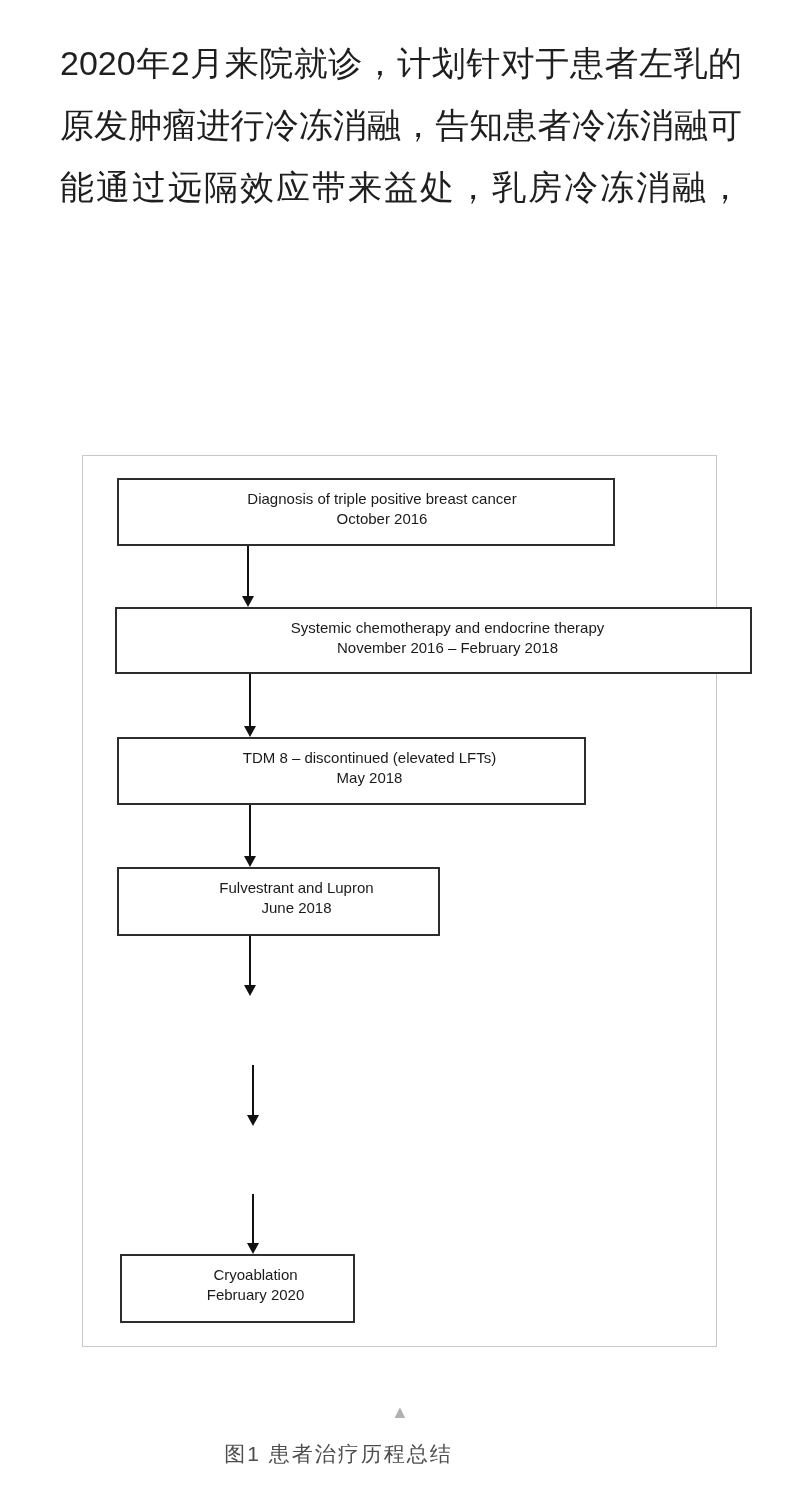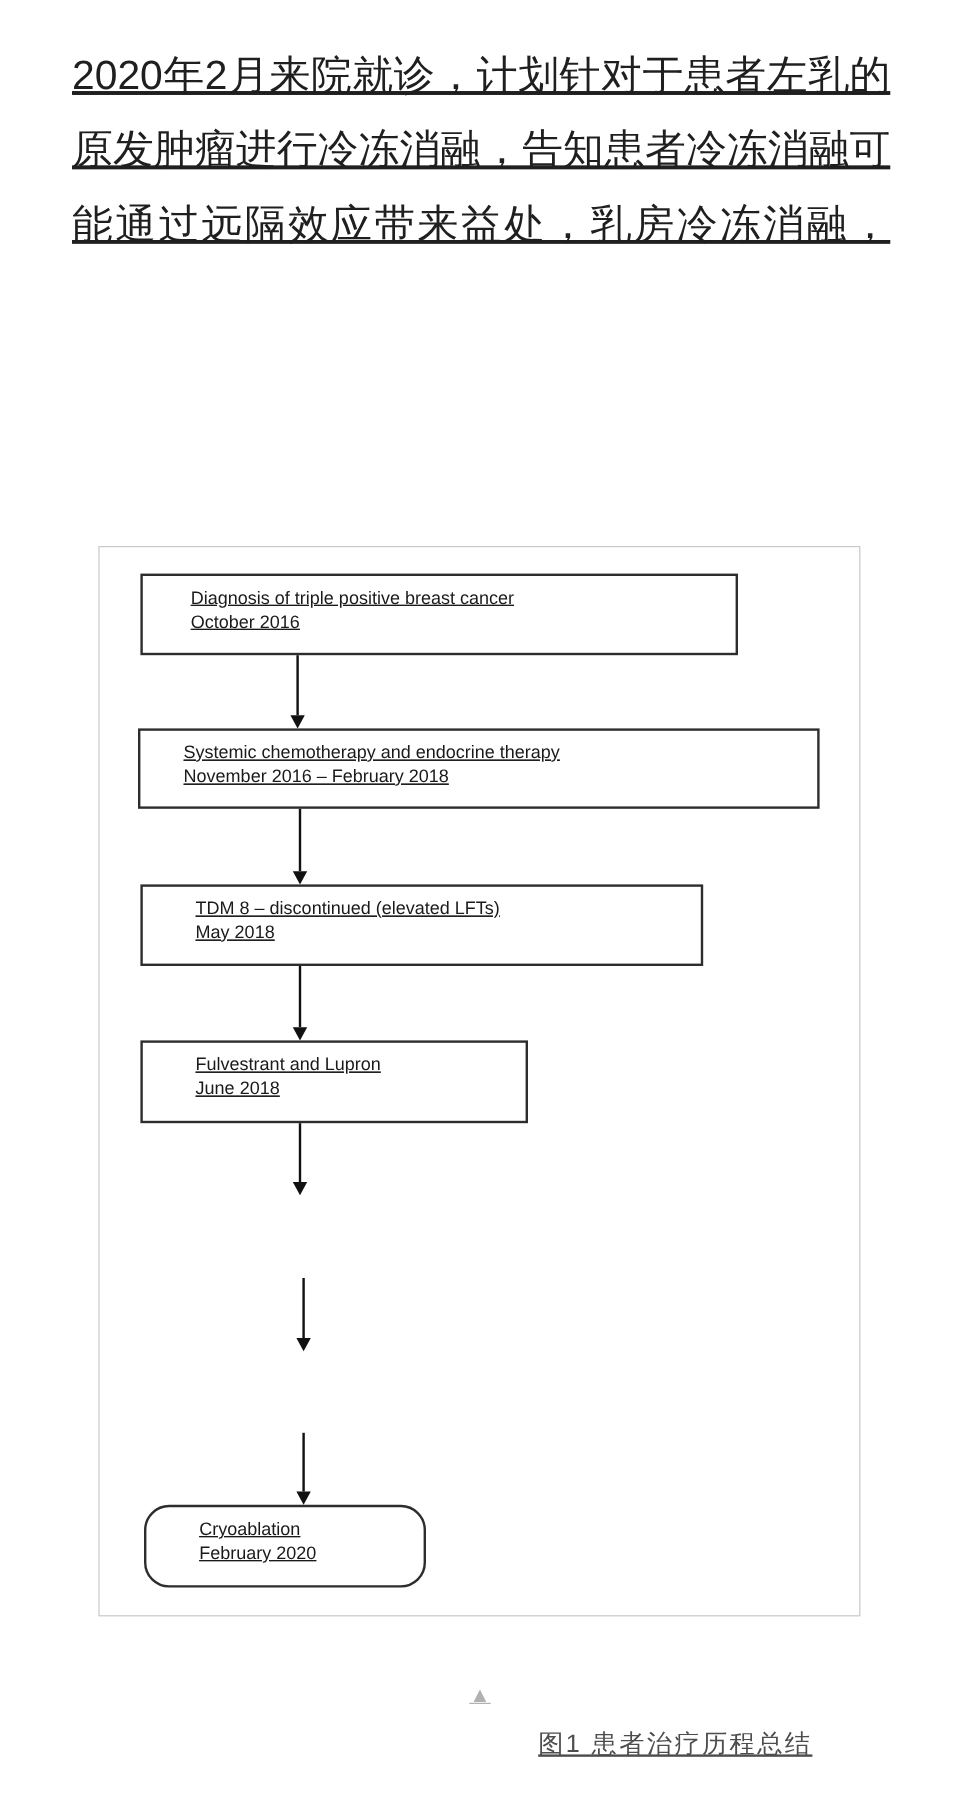--- a/index.html
+++ b/index.html
@@ -4,21 +4,21 @@
 <style>
   :root {
     --text: #1f1f1f;
     --box-border: #2d2d2d;
     --box-text: #1a1a1a;
     --figure-border: #c9c9c9;
     --caption: #4d4d4d;
     --triangle: #b1b1b1;
     --background: #ffffff;
   }
-  * { box-sizing: border-box; margin: 0; padding: 0; text-decoration: underline; }
+  * { box-sizing: border-box; margin: 0; padding: 0; }
   html, body { background: var(--background); }
   body { font-family: "Liberation Sans", sans-serif; }
   .page {
     position: relative;
     width: 800px;
     height: 1506px;
     background: var(--background);
     overflow: hidden;
   }
 
@@ -54,28 +54,29 @@
     background: var(--background);
   }
   .fbox {
     position: absolute;
     border: 2px solid var(--box-border);
     background: #ffffff;
     color: var(--box-text);
     font-size: 15px;
     line-height: 20px;
     padding: 9px 8px 0 44px;
+    text-align: center;
   }
   .fbox1 { left: 34px;  top: 22px;  width: 498px; height: 68px; padding-left: 40px; }
-  .fbox2 { left: 32px;  top: 151px; width: 568px; height: 67px; padding-left: 36px; }
+  .fbox2 { left: 32px;  top: 151px; width: 637px; height: 67px; padding-left: 36px; }
   .fbox3 { left: 34px;  top: 281px; width: 469px; height: 68px; }
   .fbox4 { left: 34px;  top: 411px; width: 323px; height: 69px; }
   .fbox5 { left: 34px;  top: 540px; width: 219px; height: 69px; }
   .fbox6 { left: 40px;  top: 670px; width: 219px; height: 68px; }
-  .fbox7 { left: 37px;  top: 798px; width: 235px; height: 69px; border-radius: 21px; }
+  .fbox7 { left: 37px;  top: 798px; width: 235px; height: 69px; }
 
   .arrow {
     position: absolute;
     width: 14px;
     display: flex;
     flex-direction: column;
     align-items: center;
   }
   .arrow .shaft {
     width: 2px;
@@ -105,21 +106,21 @@
     text-align: center;
     color: var(--triangle);
     font-size: 18px;
     line-height: 20px;
   }
   .figure-caption {
     position: absolute;
     left: 0;
     top: 1440px;
     width: 677px;
-    text-align: right;
+    text-align: center;
     font-size: 21px;
     line-height: 28px;
     letter-spacing: 2px;
     color: var(--caption);
   }
 </style>
 </head>
 <body>
 
 <div class="page">

